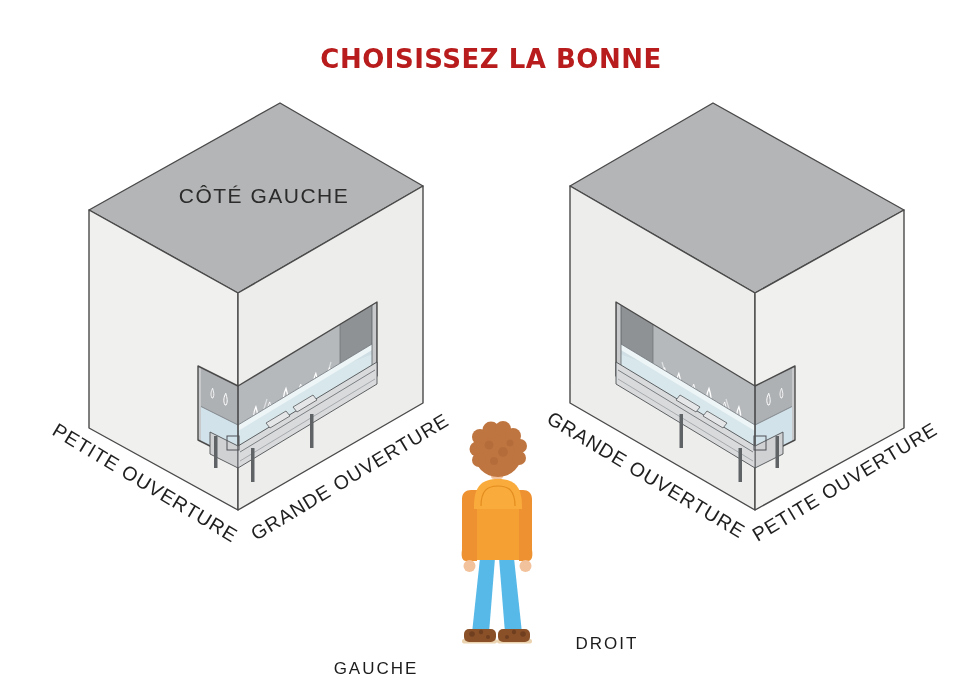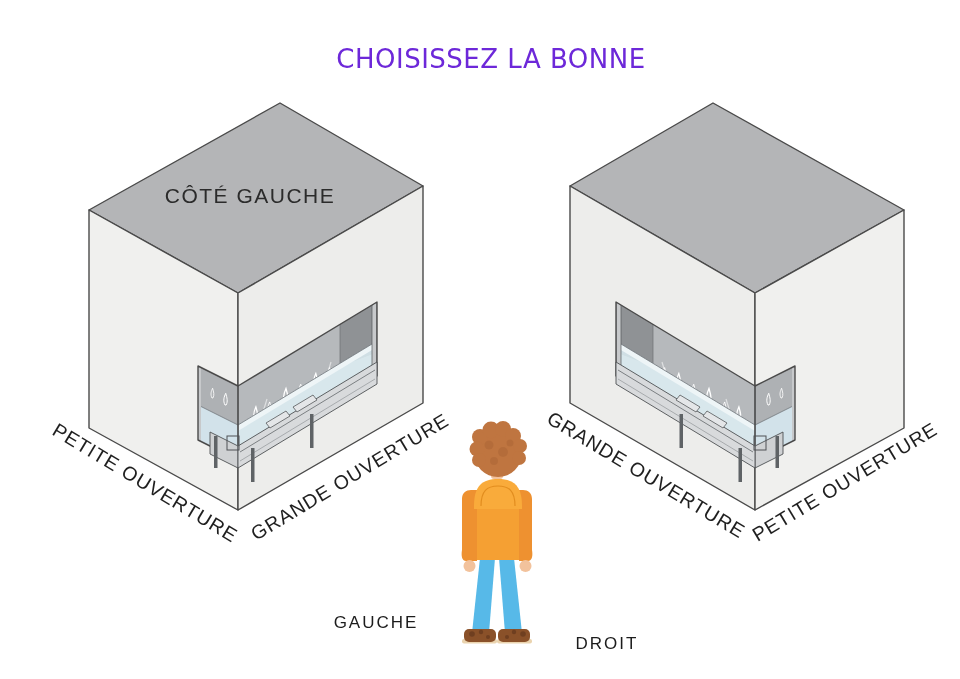--- a/index.html
+++ b/index.html
@@ -1,22 +1,22 @@
 <!DOCTYPE html>
 <html><head>
 <meta charset="utf-8">
 <style>
   html,body{margin:0;padding:0;background:#fff;}
   #canvas{position:relative;width:960px;height:679px;background:#ffffff;overflow:hidden;
           font-family:"Liberation Sans",sans-serif;}
   #scene{position:absolute;left:0;top:0;}
   .lbl{position:absolute;white-space:nowrap;color:#222;transform:translate(-50%,-50%);}
   .title{position:absolute;left:491px;top:59px;transform:translate(-50%,-50%);
-         text-align:center;font-family:"DejaVu Sans",sans-serif;font-weight:normal;
-         font-size:26px;line-height:32px;letter-spacing:.5px;color:#6d28d9;}
+         text-align:center;font-family:"DejaVu Sans",sans-serif;font-weight:bold;
+         font-size:26px;line-height:32px;letter-spacing:.5px;color:#b91c1c;}
   .top-label{font-size:21px;letter-spacing:1.5px;color:#2b2b2b;}
   .diag{font-size:19.5px;letter-spacing:1px;color:#1f1f1f;}
   .rot-p31{transform:translate(-50%,-50%) rotate(31deg);}
   .rot-m31{transform:translate(-50%,-50%) rotate(-31deg);}
   .floor-label{font-size:17px;letter-spacing:2px;color:#1c1c1c;}
 </style>
 </head>
 <body>
 
 <div id="canvas">
@@ -176,24 +176,24 @@
         <circle cx="494" cy="461" r="4"></circle>
         <circle cx="510" cy="443" r="3.5"></circle>
       </g>
     </g>
   </svg>
 
   <div class="title">
     <div>CHOISISSEZ LA BONNE</div>
   </div>
 
-  <div class="lbl top-label" style="left:250px;top:196px;">CÔTÉ GAUCHE</div>
+  <div class="lbl top-label" style="left:264px;top:196px;">CÔTÉ GAUCHE</div>
 
   <div class="lbl diag rot-p31" style="left:145px;top:483px;">PETITE OUVERTURE</div>
   <div class="lbl diag rot-m31" style="left:350px;top:477px;">GRANDE OUVERTURE</div>
 
   <div class="lbl diag rot-p31" style="left:646px;top:475px;">GRANDE OUVERTURE</div>
   <div class="lbl diag rot-m31" style="left:845px;top:482px;">PETITE OUVERTURE</div>
 
-  <div class="lbl floor-label" style="left:376px;top:623px;">GAUCHE</div>
+  <div class="lbl floor-label" style="left:376px;top:669px;">GAUCHE</div>
   <div class="lbl floor-label" style="left:607px;top:644px;">DROIT</div>
 
 </div>
 
 </body></html>

